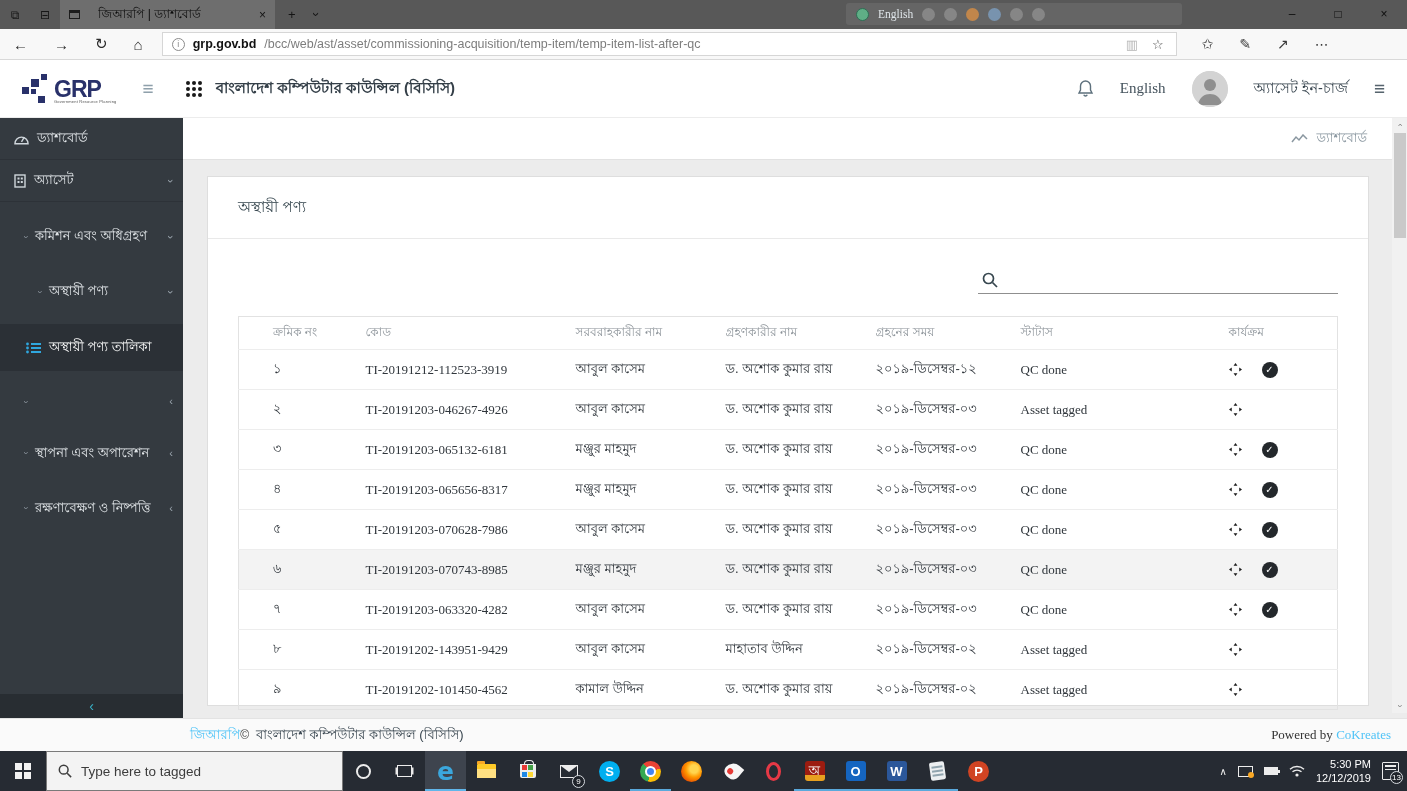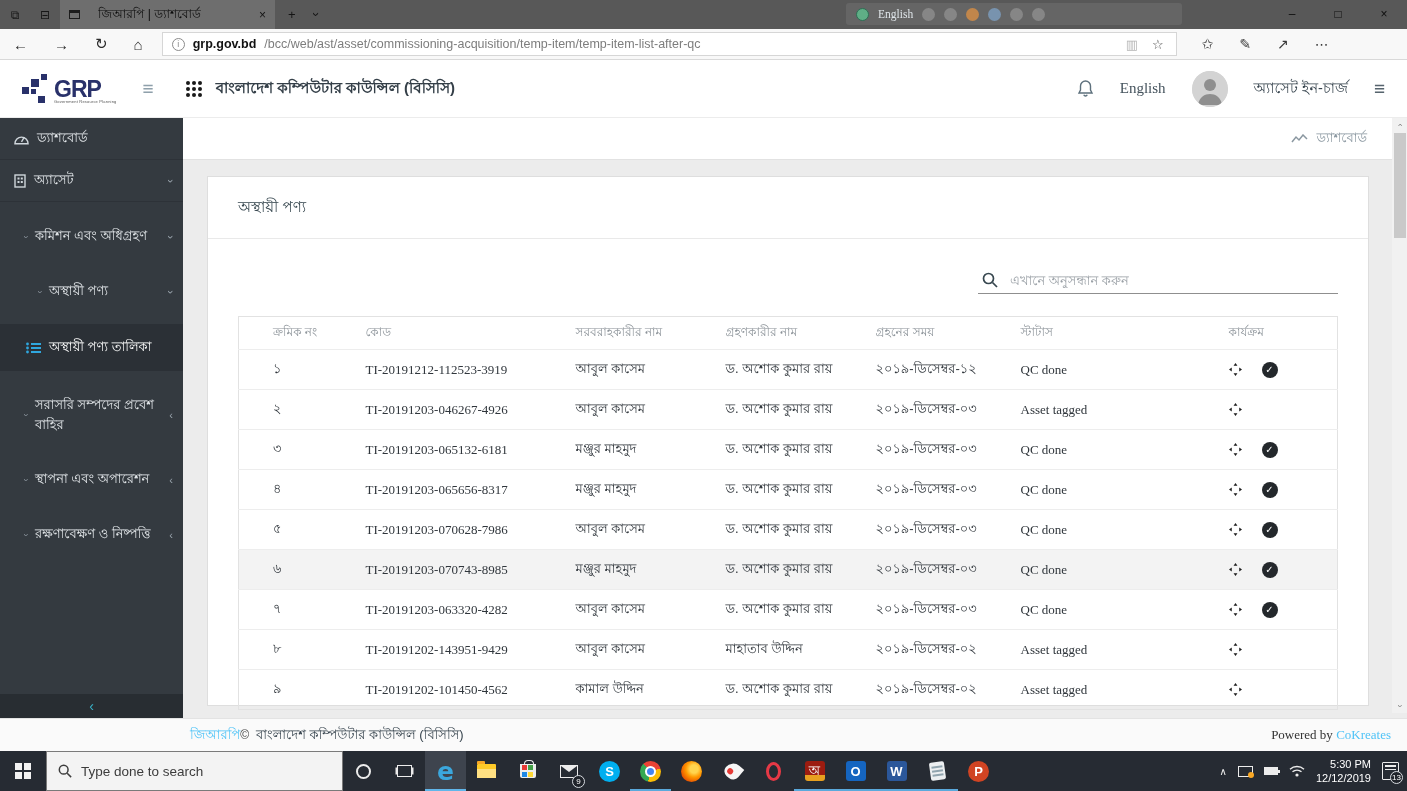--- a/index.html
+++ b/index.html
@@ -342,21 +342,20 @@
                 <rect x="5" y="1" width="10" height="2"></rect>
                 <rect x="5" y="5" width="10" height="2"></rect>
                 <rect x="5" y="9" width="10" height="2"></rect>
               </g>
             </svg>
           </span>
           <span>অস্থায়ী পণ্য তালিকা</span>
         </div>
         <div class="sitem l1 wrap">
           <span class="lead rot90">›</span>
-          <span>সরাসরি সম্পদের প্রবেশ বাহির</span>
           <span class="trail">‹</span>
         </div>
         <div class="sitem l1">
           <span class="lead rot90">›</span>
           <span>স্থাপনা এবং অপারেশন</span>
           <span class="trail">‹</span>
         </div>
         <div class="sitem l1">
           <span class="lead rot90">›</span>
           <span>রক্ষণাবেক্ষণ ও নিষ্পত্তি</span>
@@ -380,21 +379,20 @@
 
     <div class="pagecontent">
       <div class="card">
         <div class="card-title">অস্থায়ী পণ্য</div>
         <div class="search-row">
           <div class="searchbox">
             <svg width="16" height="16" viewBox="0 0 16 16">
               <circle cx="6.5" cy="6.5" r="5" fill="none" stroke="#37474f" stroke-width="1.7"></circle>
               <line x1="10.5" y1="10.5" x2="15" y2="15" stroke="#37474f" stroke-width="1.7"></line>
             </svg>
-            <input type="text" placeholder="এখানে অনুসন্ধান করুন" style="">
           </div>
         </div>
         <table class="dt">
           <colgroup>
             <col style="width:117px">
               <col style="width:210px">
               <col style="width:150px">
             <col style="width:150px">
               <col style="width:145px">
               <col style="width:208px">
@@ -601,21 +599,21 @@
         <i></i>
         <i></i>
         <i></i>
       </span>
   </div>
   <div class="tsearch">
     <svg width="14" height="14" viewBox="0 0 16 16">
       <circle cx="6.5" cy="6.5" r="5" fill="none" stroke="#3c3c3c" stroke-width="1.7"></circle>
       <line x1="10.5" y1="10.5" x2="15" y2="15" stroke="#3c3c3c" stroke-width="1.7"></line>
     </svg>
-    <span>Type done to search</span>
+    <span>Type here to tagged</span>
   </div>
   <div id="taskbar-apps" style="display:flex;align-items:stretch;">
       <div class="tbtn">
         <span class="cortana-ring"></span>
       </div>
       <div class="tbtn">
         <span class="taskview-ico"></span>
       </div>
       <div class="tbtn active">
         <span class="edge-e">e</span>

